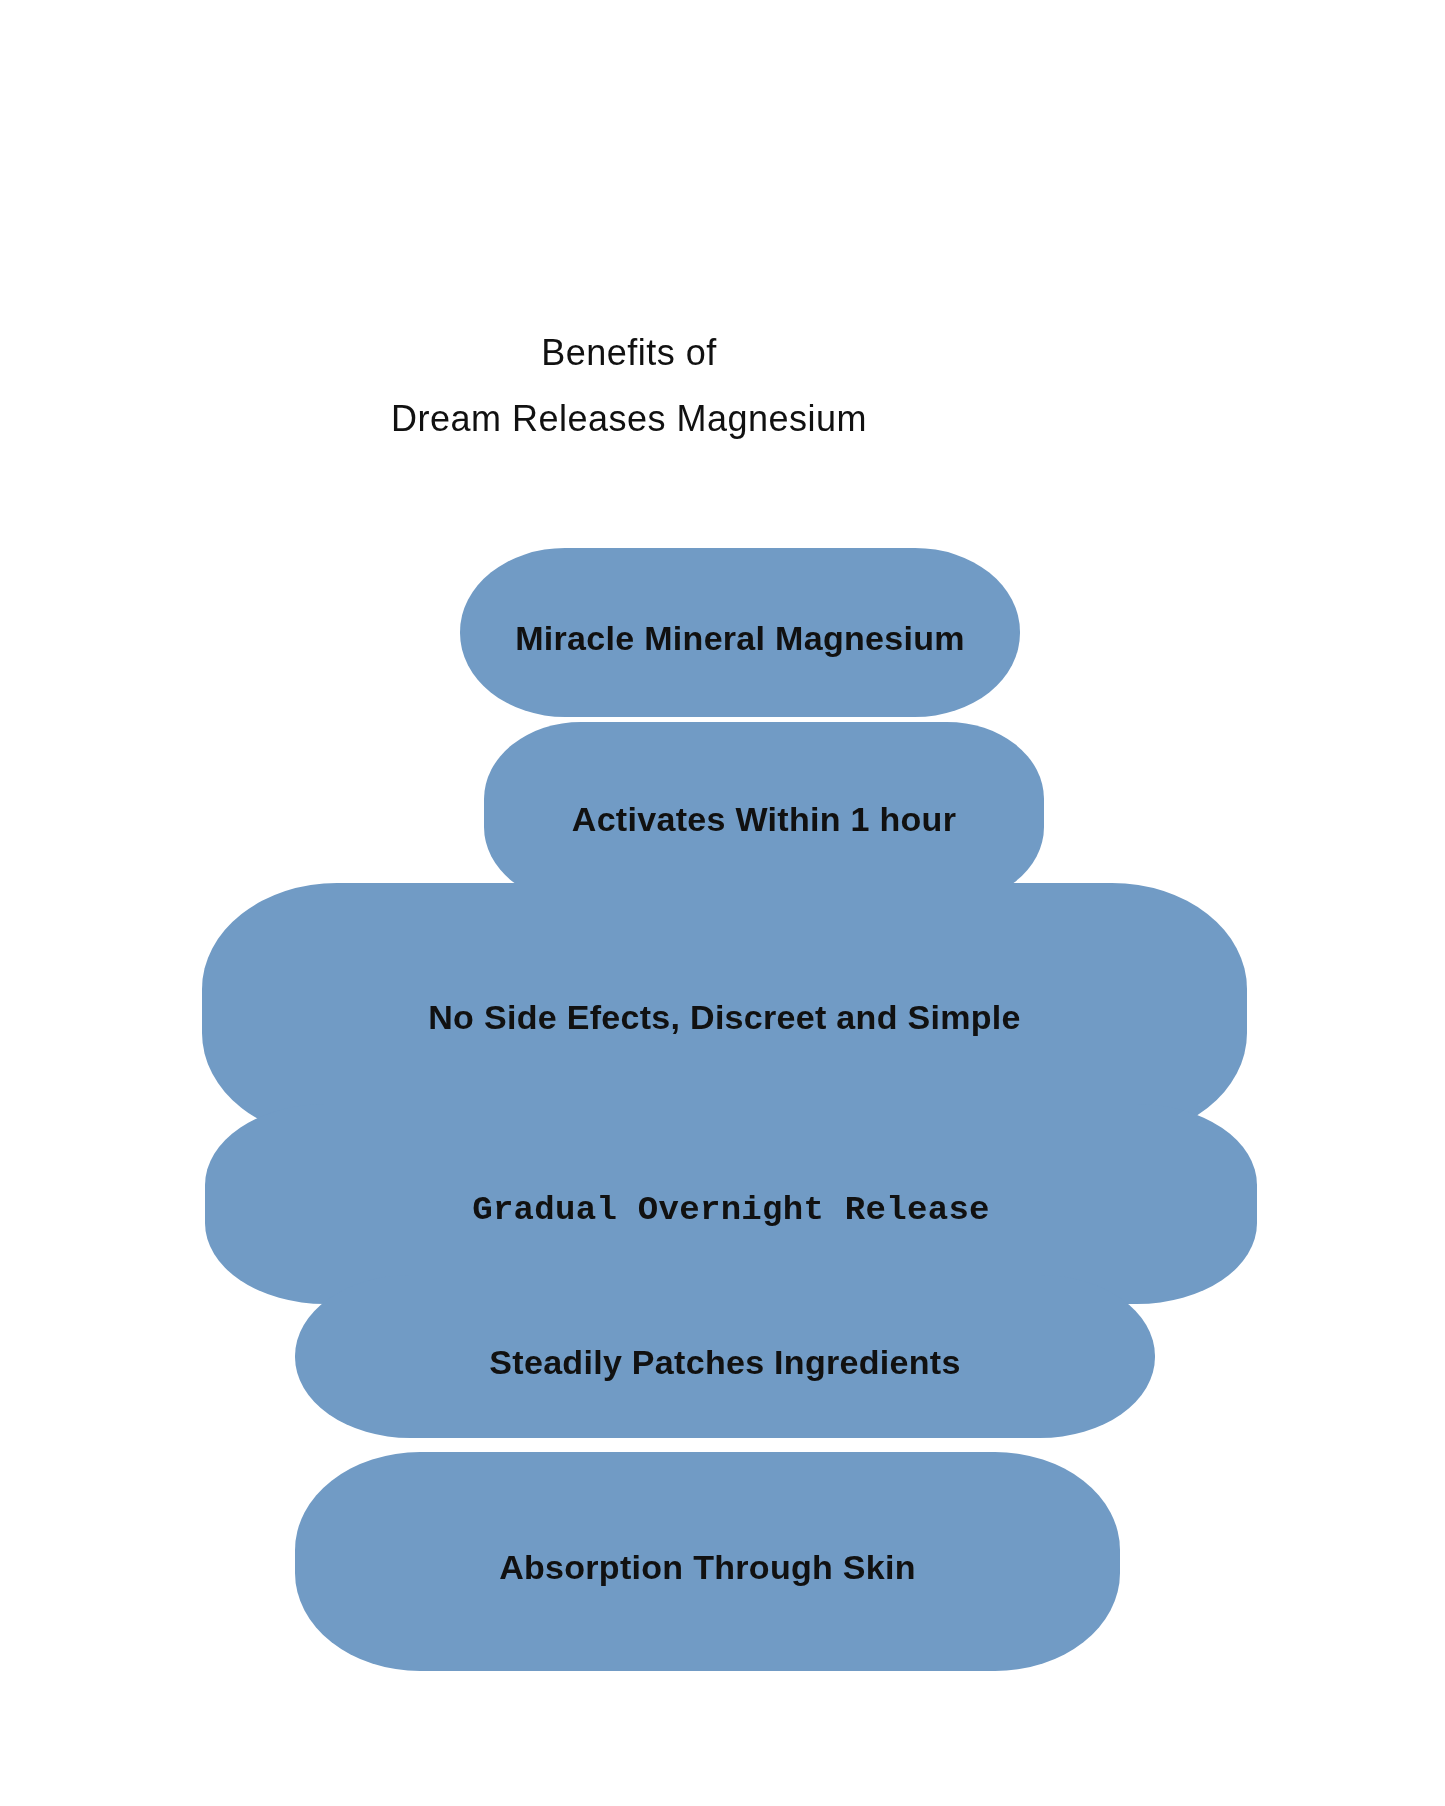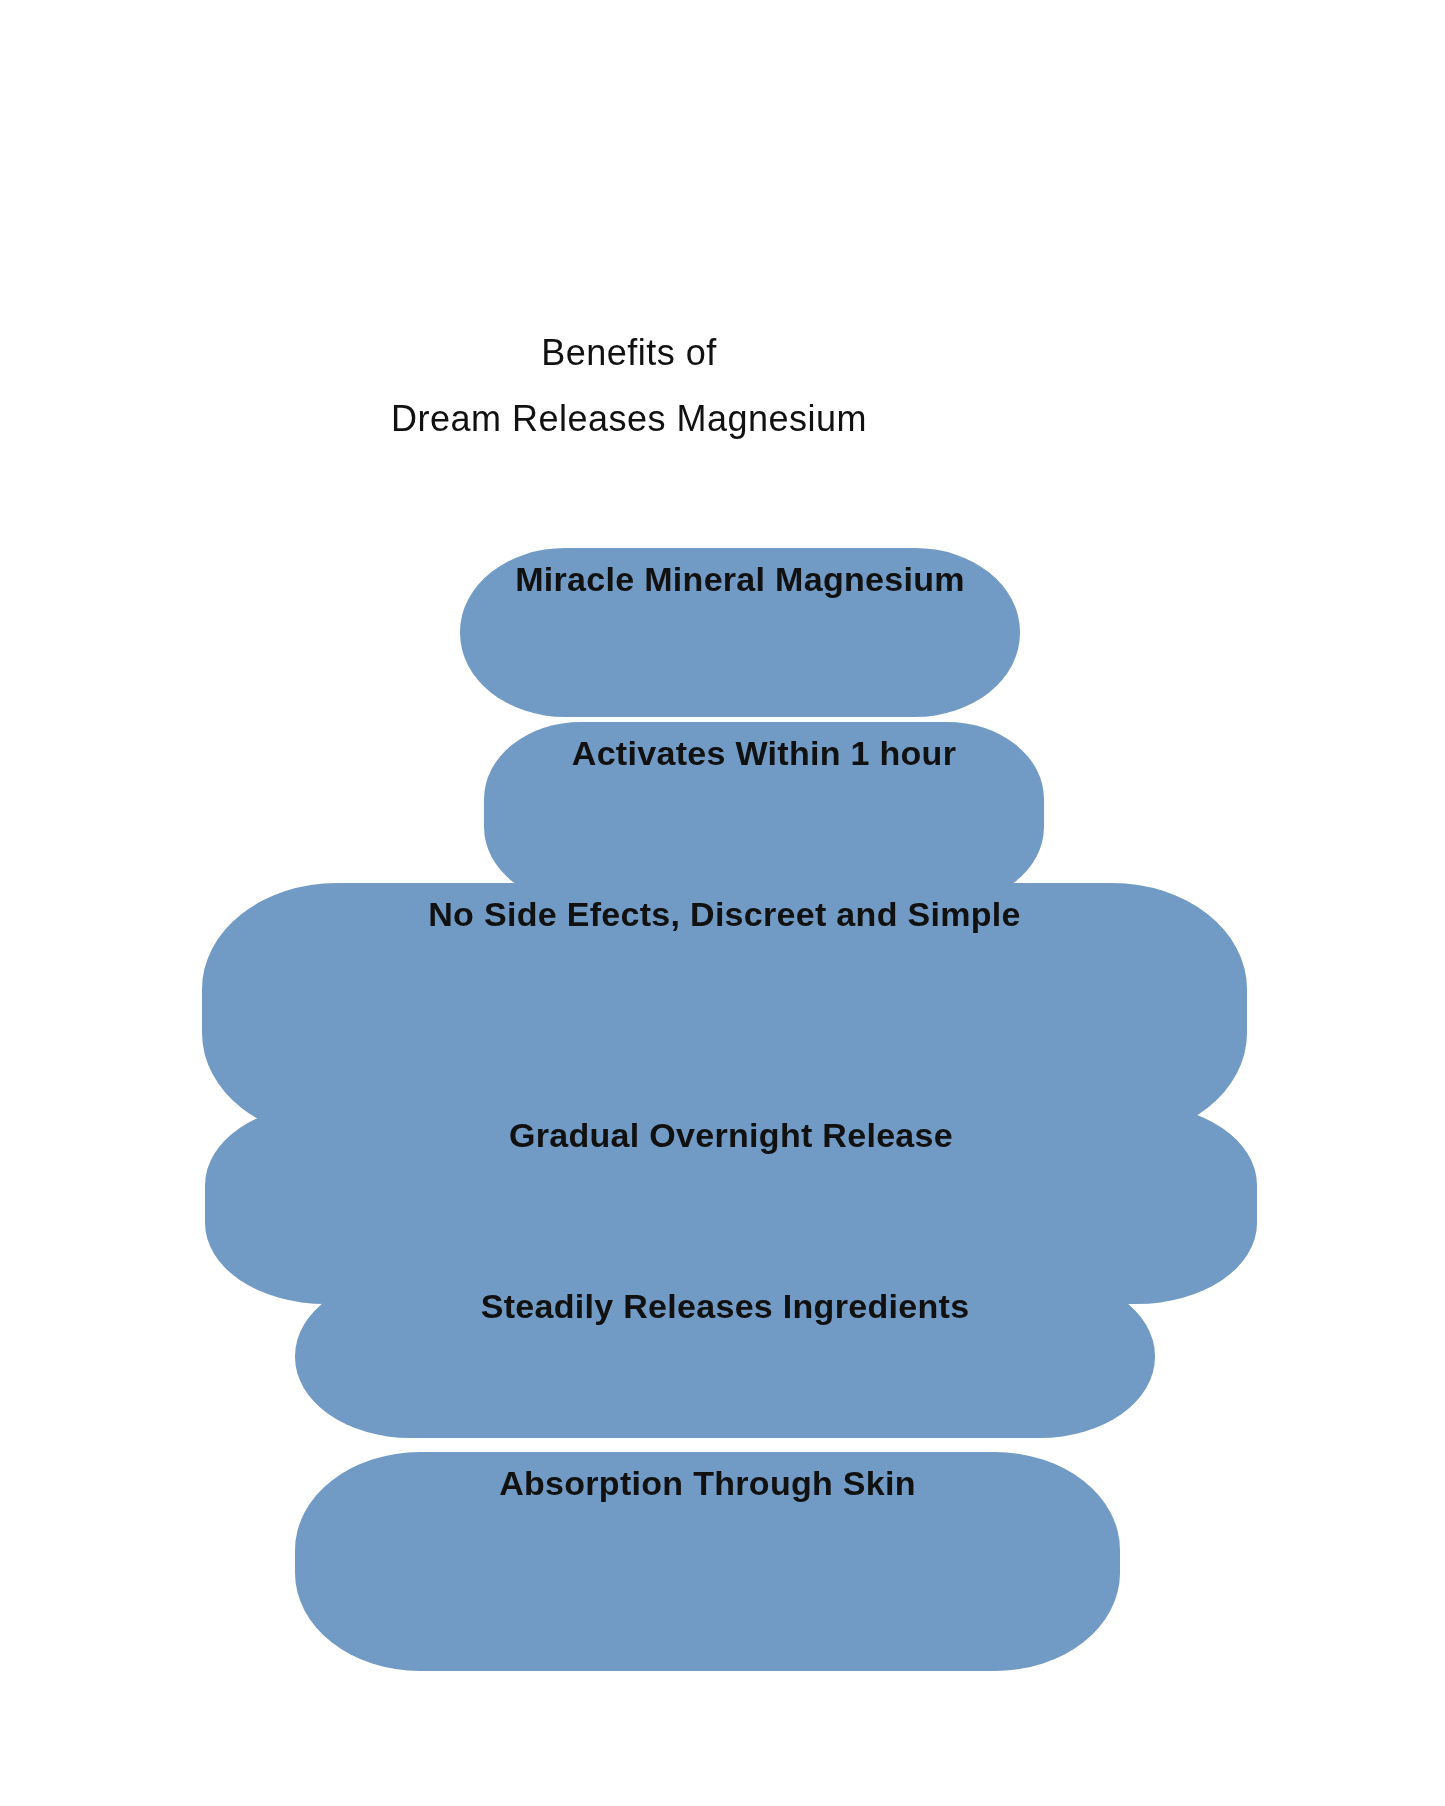--- a/index.html
+++ b/index.html
@@ -24,36 +24,36 @@
     font-size: 36px;
     line-height: 66px;
     font-weight: 400;
     color: var(--text, #1a1a1a);
     letter-spacing: 0.5px;
   }
   .pill {
     position: absolute;
     background: var(--pill, #719BC5);
     display: flex;
-    align-items: flex-start;
+    align-items: center;
     justify-content: center;
     box-sizing: border-box;
     padding-top: 12px;
   }
   .pill span {
     font-size: 34px;
     font-weight: 700;
     color: var(--text, #111111);
     letter-spacing: 0.3px;
     white-space: nowrap;
   }
   .pill-1 { left: 460px; top: 548px;  width: 560px;  height: 169px; border-radius: 105px / 84px; }
   .pill-2 { left: 484px; top: 722px;  width: 560px;  height: 182px; border-radius: 97px  / 77px; }
   .pill-3 { left: 202px; top: 883px;  width: 1045px; height: 256px; border-radius: 135px / 106px; }
-  .pill-4 { left: 205px; top: 1104px; width: 1052px; height: 200px; border-radius: 120px / 81px; }
+  .pill-4 { left: 205px; top: 1104px; width: 1052px; height: 200px; border-radius: 120px / 81px; font-family: Liberation Mono, monospace; }
   .pill-5 { left: 295px; top: 1275px; width: 860px;  height: 163px; border-radius: 115px / 81px; }
   .pill-6 { left: 295px; top: 1452px; width: 825px;  height: 219px; border-radius: 125px / 98px; }
 </style>
 </head>
 <body>
 
 <div class="canvas" style="--pill: #719BC5; --text: #111111; --bg: #FFFFFF;">
 
   <div class="title">
     <div>Benefits of</div>
@@ -70,20 +70,20 @@
 
   <div class="pill pill-3">
     <span>No Side Efects, Discreet and Simple</span>
   </div>
 
   <div class="pill pill-4">
     <span>Gradual Overnight Release</span>
   </div>
 
   <div class="pill pill-5">
-    <span>Steadily Releases Ingredients</span>
+    <span>Steadily Patches Ingredients</span>
   </div>
 
   <div class="pill pill-6">
     <span>Absorption Through Skin</span>
   </div>
 
 </div>
 
 </body></html>

